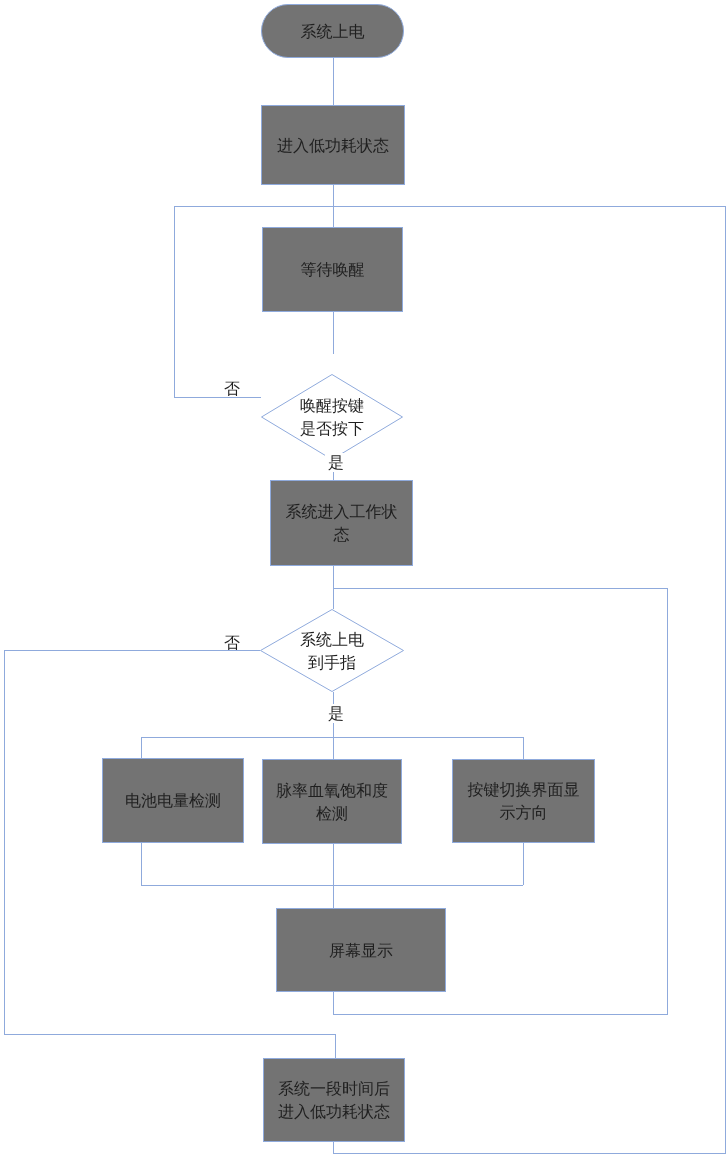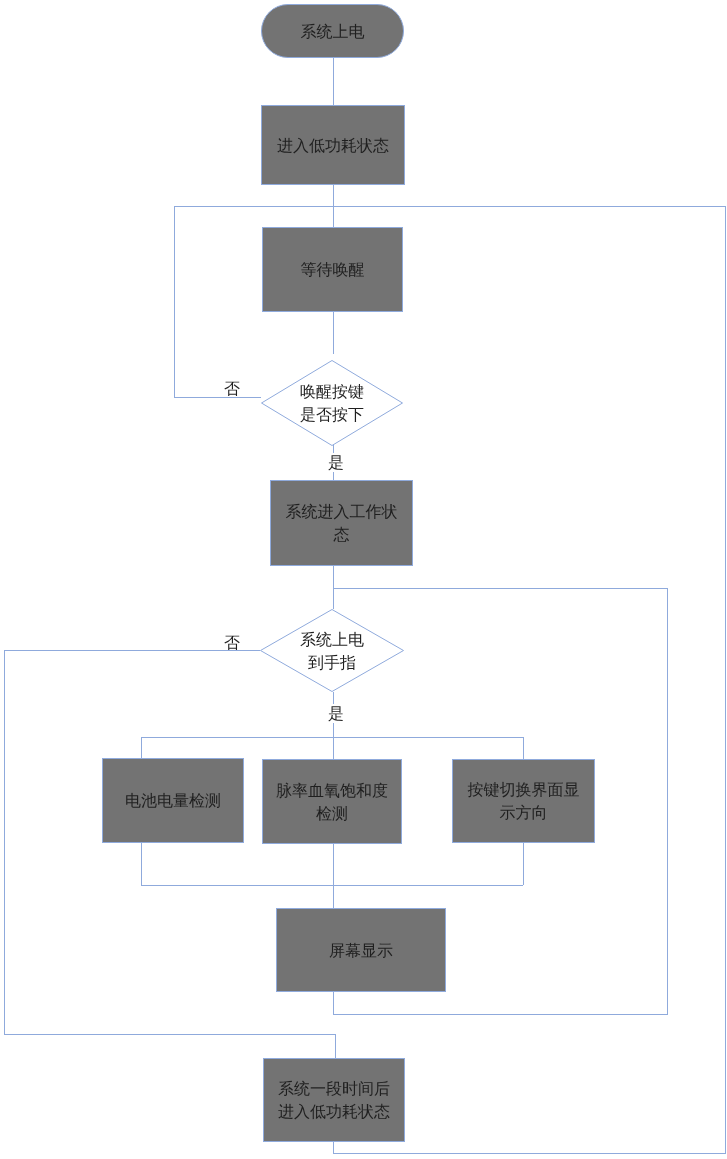--- a/index.html
+++ b/index.html
@@ -31,21 +31,21 @@
     font-size:16px;line-height:19px;
     color:#1f1f1f;
     text-align:center;
   }
   .edge-label.onLine{background:#ffffff;padding:0 1px;}
 
   
   .n-power-on        {left:261px;top:4px;   width:143px;height:54px;}
   .n-enter-low-power {left:261px;top:105px; width:144px;height:80px;}
   .n-wait-wake       {left:262px;top:227px; width:141px;height:85px;}
-  .n-wake-decision   {left:261px;top:360px; width:142px;height:86px;}
+  .n-wake-decision   {left:261px;top:374px; width:142px;height:86px;}
   .n-enter-work      {left:260px;top:480px; width:143px;height:86px;margin-left:10px;}
   .n-finger-decision {left:260px;top:609px; width:144px;height:83px;}
   .n-battery         {left:70px; top:758px; width:142px;height:85px;margin-left:32px;}
   .n-pulse           {left:262px;top:759px; width:140px;height:85px;}
   .n-key-switch      {left:452px;top:759px; width:143px;height:84px;}
   .n-screen          {left:276px;top:908px; width:170px;height:84px;}
   .n-timeout         {left:263px;top:1058px;width:142px;height:84px;}
 
   .l-wake-no   {left:222px;top:379px;width:20px;}
   .l-wake-yes  {left:325px;top:453px;width:20px;}

